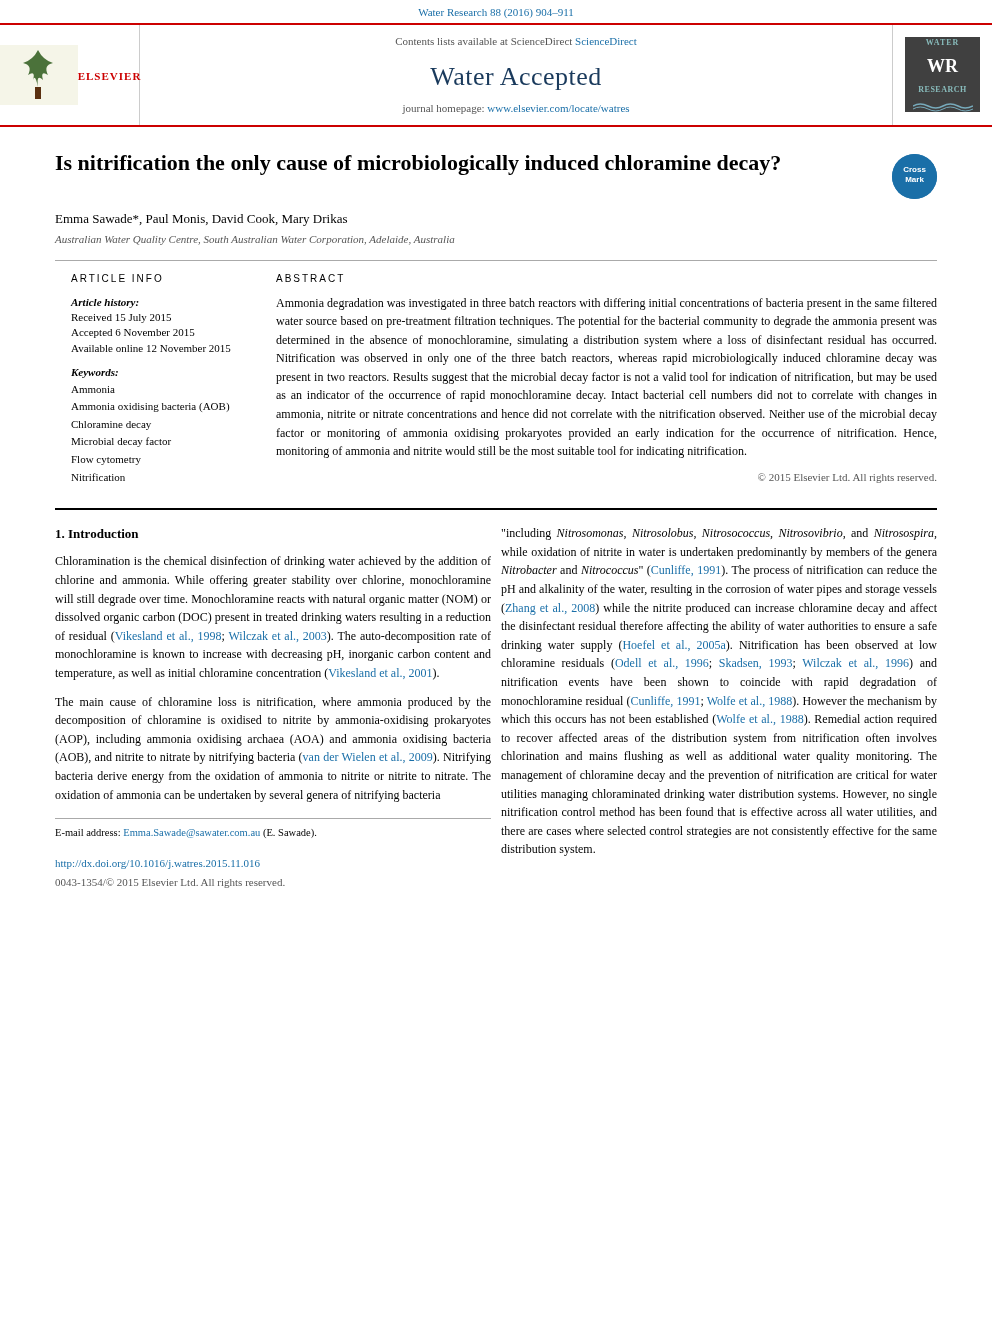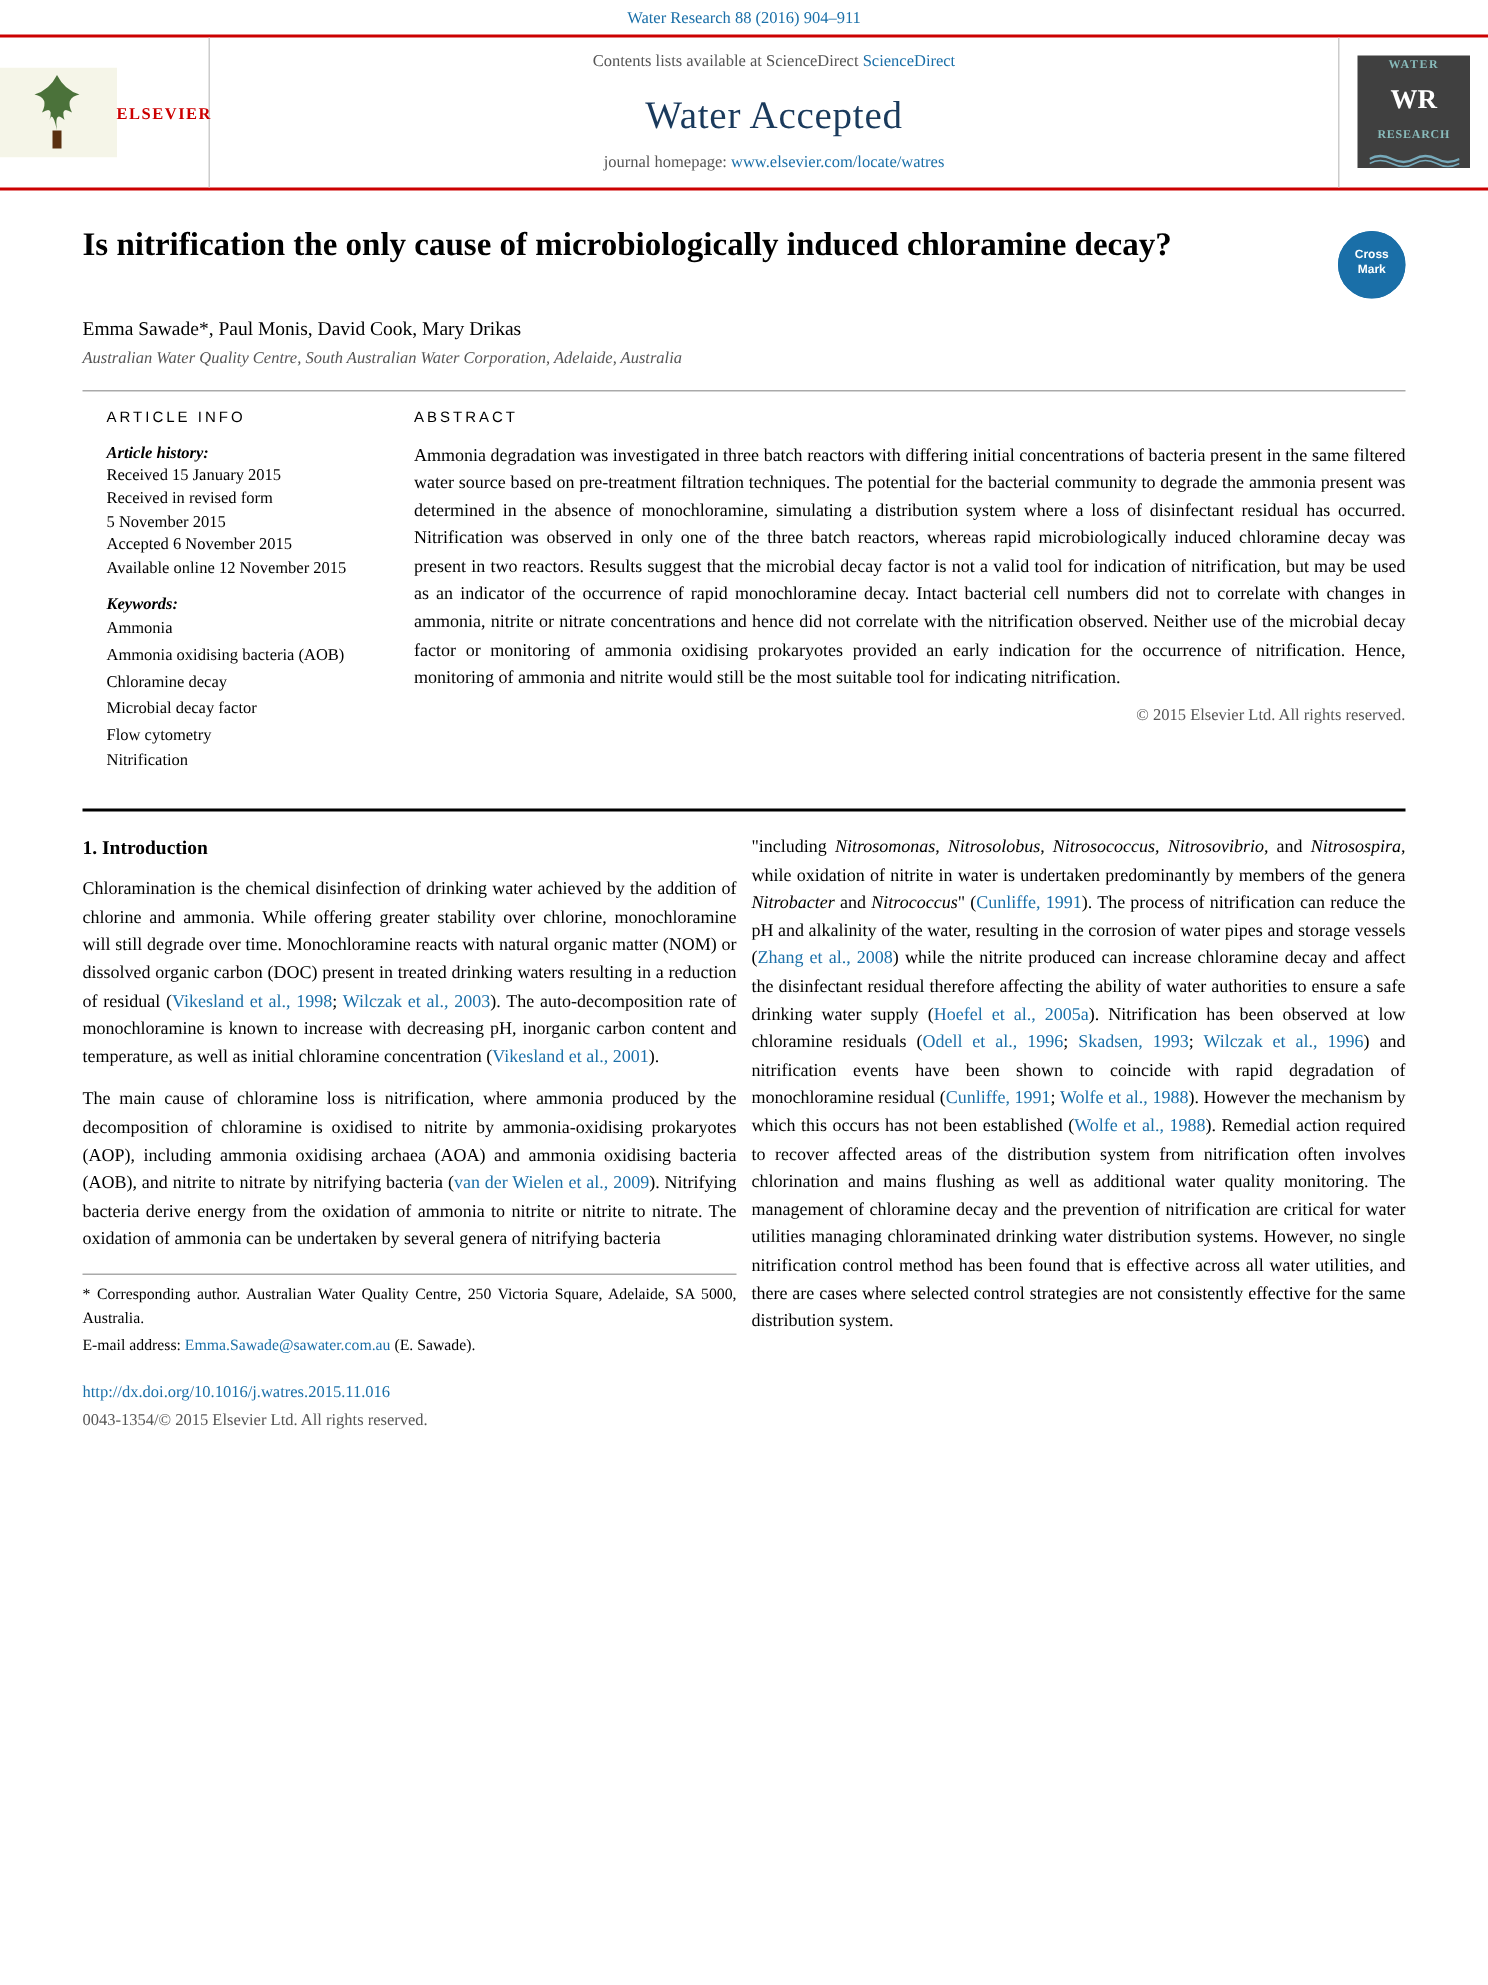--- a/index.html
+++ b/index.html
@@ -331,22 +331,21 @@
 
   <hr class="divider-line">
 
   <div class="two-col-section">
 
     <div class="article-info">
       <div class="section-heading">ARTICLE INFO</div>
 
       <div class="info-block">
         <div class="info-label">Article history:</div>
-        <div class="info-text">Received 15 January 2015</div>
-        <div class="info-text">Received in revised form<br>5 November 2015</div>
+        <div class="info-text">Received 15 July 2015</div>
         <div class="info-text">Accepted 6 November 2015</div>
         <div class="info-text">Available online 12 November 2015</div>
       </div>
 
       <div class="info-block">
         <div class="info-label">Keywords:</div>
         <ul class="keywords-list">
           <li>Ammonia</li>
           <li>Ammonia oxidising bacteria (AOB)</li>
           <li>Chloramine decay</li>
@@ -373,21 +372,20 @@
         <span>1.</span>&nbsp;<span>Introduction</span>
       </div>
       <p class="body-para">
         Chloramination is the chemical disinfection of drinking water achieved by the addition of chlorine and ammonia. While offering greater stability over chlorine, monochloramine will still degrade over time. Monochloramine reacts with natural organic matter (NOM) or dissolved organic carbon (DOC) present in treated drinking waters resulting in a reduction of residual (<a href="#" class="cite-link">Vikesland et al., 1998</a>; <a href="#" class="cite-link">Wilczak et al., 2003</a>). The auto-decomposition rate of monochloramine is known to increase with decreasing pH, inorganic carbon content and temperature, as well as initial chloramine concentration (<a href="#" class="cite-link">Vikesland et al., 2001</a>).
       </p>
       <p class="body-para">
         The main cause of chloramine loss is nitrification, where ammonia produced by the decomposition of chloramine is oxidised to nitrite by ammonia-oxidising prokaryotes (AOP), including ammonia oxidising archaea (AOA) and ammonia oxidising bacteria (AOB), and nitrite to nitrate by nitrifying bacteria (<a href="#" class="cite-link">van der Wielen et al., 2009</a>). Nitrifying bacteria derive energy from the oxidation of ammonia to nitrite or nitrite to nitrate. The oxidation of ammonia can be undertaken by several genera of nitrifying bacteria
       </p>
 
       <div class="footnote-area">
-        <div class="footnote-item">* Corresponding author. Australian Water Quality Centre, 250 Victoria Square, Adelaide, SA 5000, Australia.</div>
         <div class="footnote-item">
           <span>E-mail address:</span>
           <a href="#" class="cite-link">Emma.Sawade@sawater.com.au</a>
           <span>(E. Sawade).</span>
         </div>
       </div>
 
       <div class="doi-line">
         <a href="#" class="cite-link">http://dx.doi.org/10.1016/j.watres.2015.11.016</a>
       </div>

